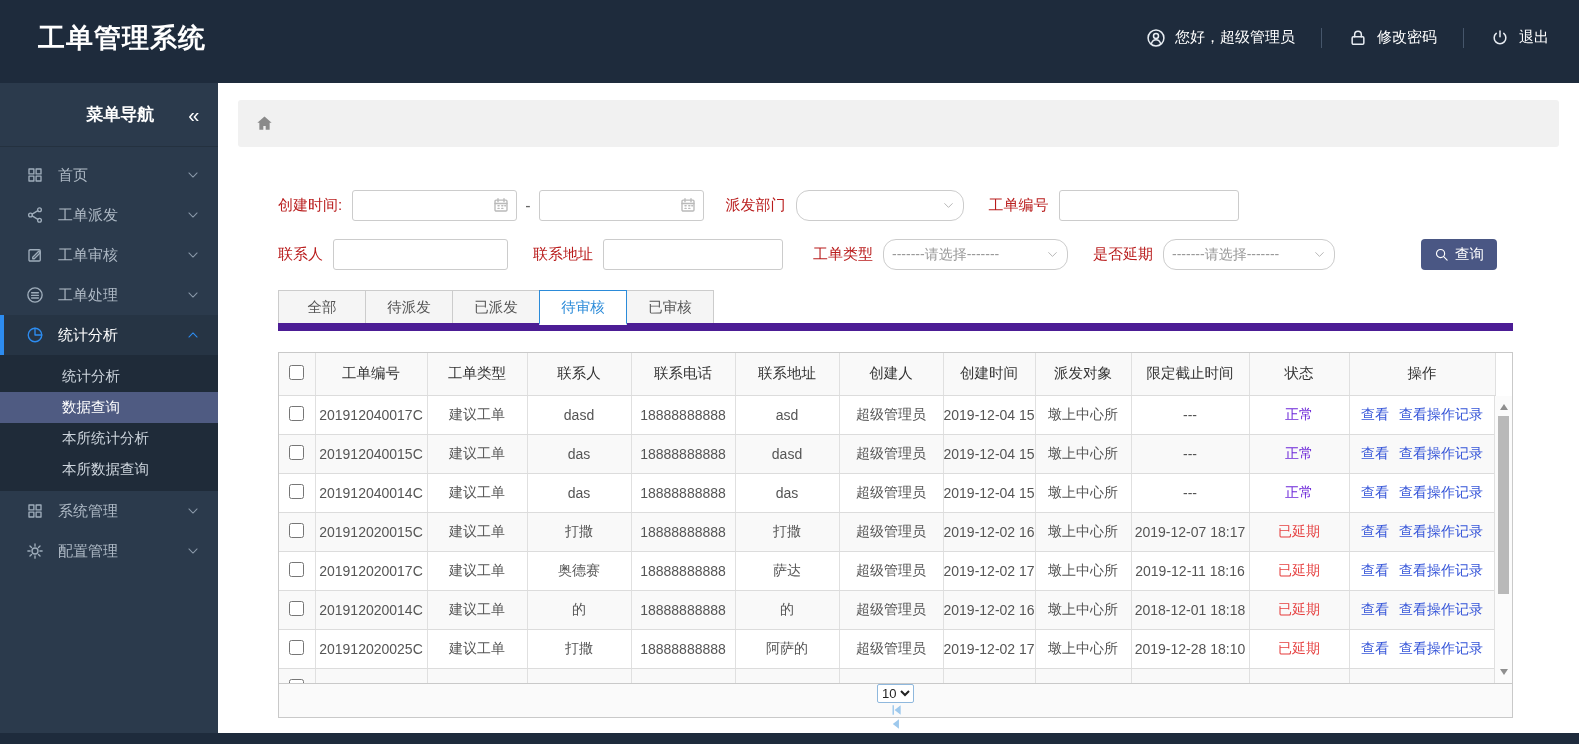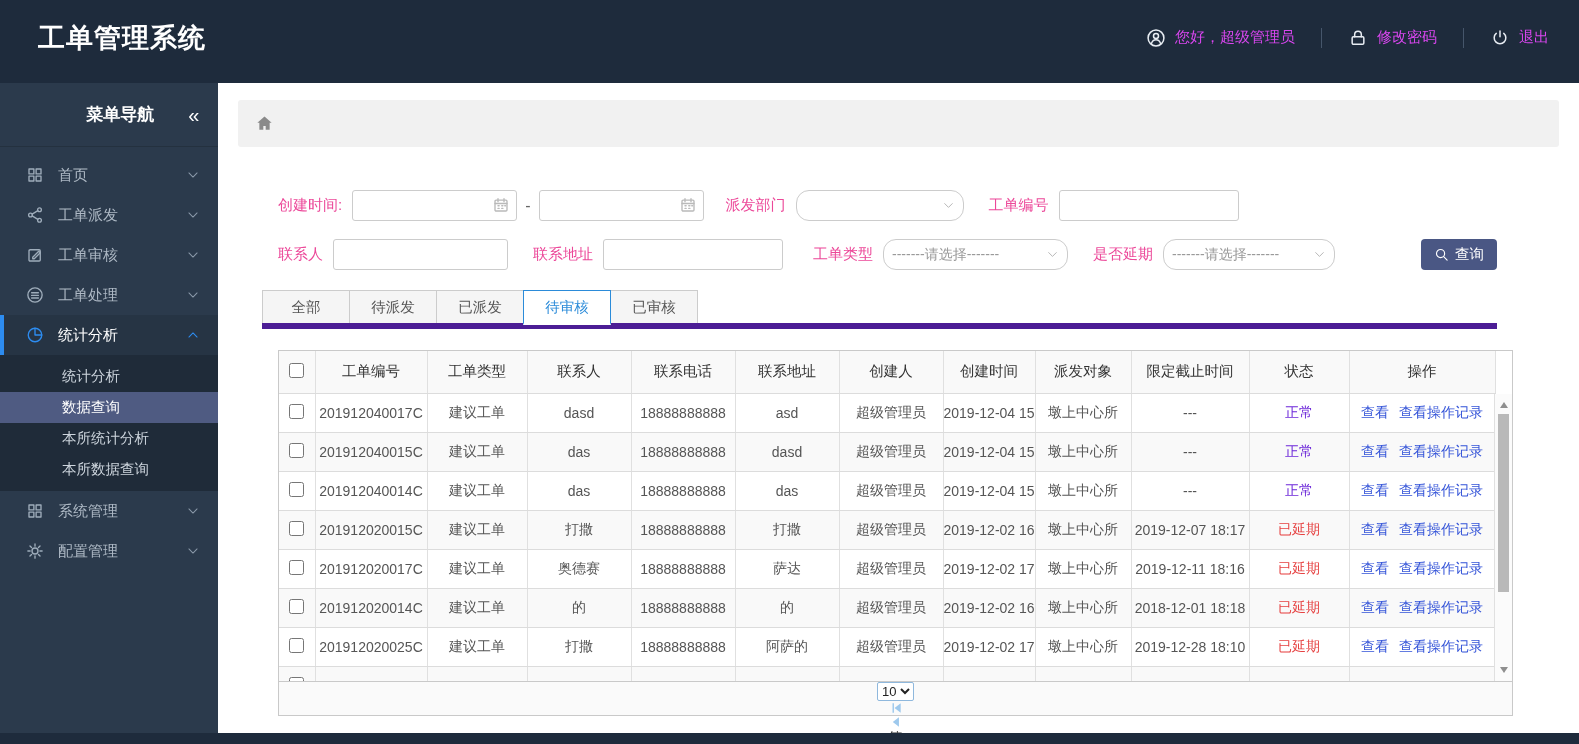--- a/index.html
+++ b/index.html
@@ -3,21 +3,21 @@
 <meta charset="utf-8">
 <style>
   * { margin:0; padding:0; box-sizing:border-box; }
   html,body { width:1579px; height:744px; overflow:hidden;
     font-family:"Liberation Sans", sans-serif; background:#1e2b3c; }
 
   
   .app-header { position:absolute; left:0; top:0; width:1579px; height:75px;
     background:#1e2b3c; display:flex; align-items:center; justify-content:space-between; }
   .app-title { color:#fff; font-size:27px; font-weight:bold; margin-left:38px; letter-spacing:1px; }
-  .header-right { display:flex; align-items:center; color:#d946ef; font-size:15px; margin-right:30px; }
+  .header-right { display:flex; align-items:center; color:#ffffff; font-size:15px; margin-right:30px; }
   .hr-item { display:flex; align-items:center; gap:9px; cursor:pointer; }
   .hr-sep { width:1px; height:20px; background:#46566b; margin:0 26px; }
   .hicon { display:inline-flex; width:20px; height:20px; color:#e8edf3; }
   .hicon svg { width:100%; height:100%; }
 
   
   .sidebar { position:absolute; left:0; top:83px; width:218px; height:650px;
     background:#2b3a4c; color:#aeb9c5; }
   .side-head { height:64px; display:flex; align-items:center; justify-content:flex-end;
     padding:0 13px; border-bottom:1px solid #24313f; }
@@ -46,41 +46,41 @@
     background:#fff; overflow:hidden; }
   .breadcrumb { margin:17px 20px 0 20px; height:47px; background:#f1f1f1; border-radius:3px;
     display:flex; align-items:center; padding-left:17px; }
   .home-ic { width:19px; height:19px; color:#8a8a8a; display:inline-flex; cursor:pointer; }
   .home-ic svg { width:100%; height:100%; }
 
   .filters { margin-left:60px; width:1235px; }
   .frow { display:flex; align-items:center; }
   .frow1 { margin-top:43px; }
   .frow2 { margin-top:18px; }
-  .flabel { font-size:15px; color:#ec4899; margin-right:10px; white-space:nowrap; }
+  .flabel { font-size:15px; color:#b91c1c; margin-right:10px; white-space:nowrap; }
   .tinput { height:31px; border:1px solid #ccc; border-radius:3px; background:#fff;
     font-size:14px; color:#555; padding:0 8px; outline:none; }
   .date-wrap { position:relative; display:inline-flex; }
   .date-wrap .cal { position:absolute; right:7px; top:6px; width:18px; height:18px; color:#b9b9b9; }
   .cal svg { width:100%; height:100%; }
   .fake-select { height:31px; border:1px solid #ccc; border-radius:13px; background:#fff;
     display:flex; align-items:center; justify-content:space-between; padding:0 8px;
     font-size:14px; color:#9a9a9a; cursor:pointer; }
   .fake-select .schev { width:13px; height:13px; color:#b5b5b5; display:inline-flex; }
   .schev svg { width:100%; height:100%; }
   .dash { margin:0 8px; color:#666; }
   .search-btn { margin-left:auto; margin-right:16px; height:31px; width:76px;
     background:#4a5784; color:#fff; border:none; border-radius:4px; font-size:14.5px;
     display:flex; align-items:center; justify-content:center; gap:6px; cursor:pointer;
     font-family:"Liberation Sans", sans-serif; }
   .search-btn .sic { width:15px; height:15px; display:inline-flex; color:#fff; }
   .sic svg { width:100%; height:100%; }
 
   
-  .tabs { margin:20px 0 0 44px; width:1235px; display:flex; border-bottom:6px solid #4c1d95; }
+  .tabs { margin:20px 0 0 60px; width:1235px; display:flex; border-bottom:8px solid #4c1d95; }
   .tab { width:88px; height:33px; display:flex; align-items:center; justify-content:center;
     background:#f5f5f5; border:1px solid #ccc; border-bottom:none; margin-right:-1px;
     font-size:14.5px; color:#555; cursor:pointer; position:relative; }
   .tab.active { background:#fff; border-color:#2b8bd9; color:#2b8bd9; z-index:2;
     height:35px; margin-bottom:-2px; border-bottom:2px solid #fff; }
 
   
   .table-zone { margin:21px 0 0 60px; width:1235px; border:1px solid #c9c9c9; position:relative; }
   table { border-collapse:collapse; table-layout:fixed; width:1216px; }
   th, td { border-right:1px solid #e0e0e0; border-bottom:1px solid #dcdcdc;

